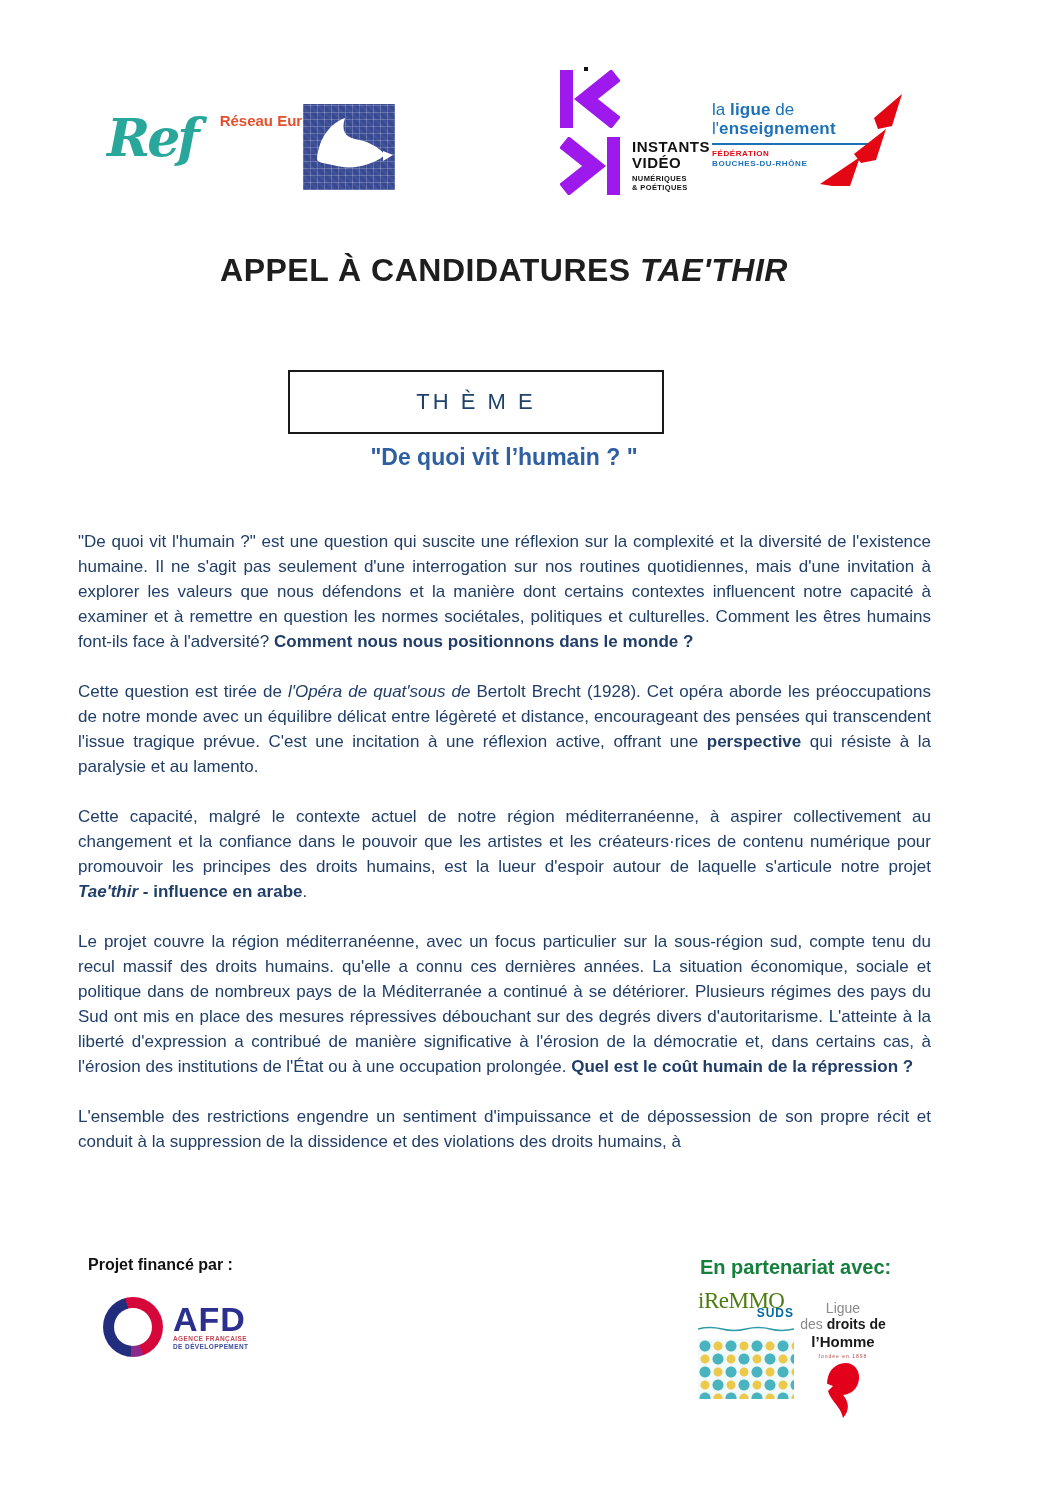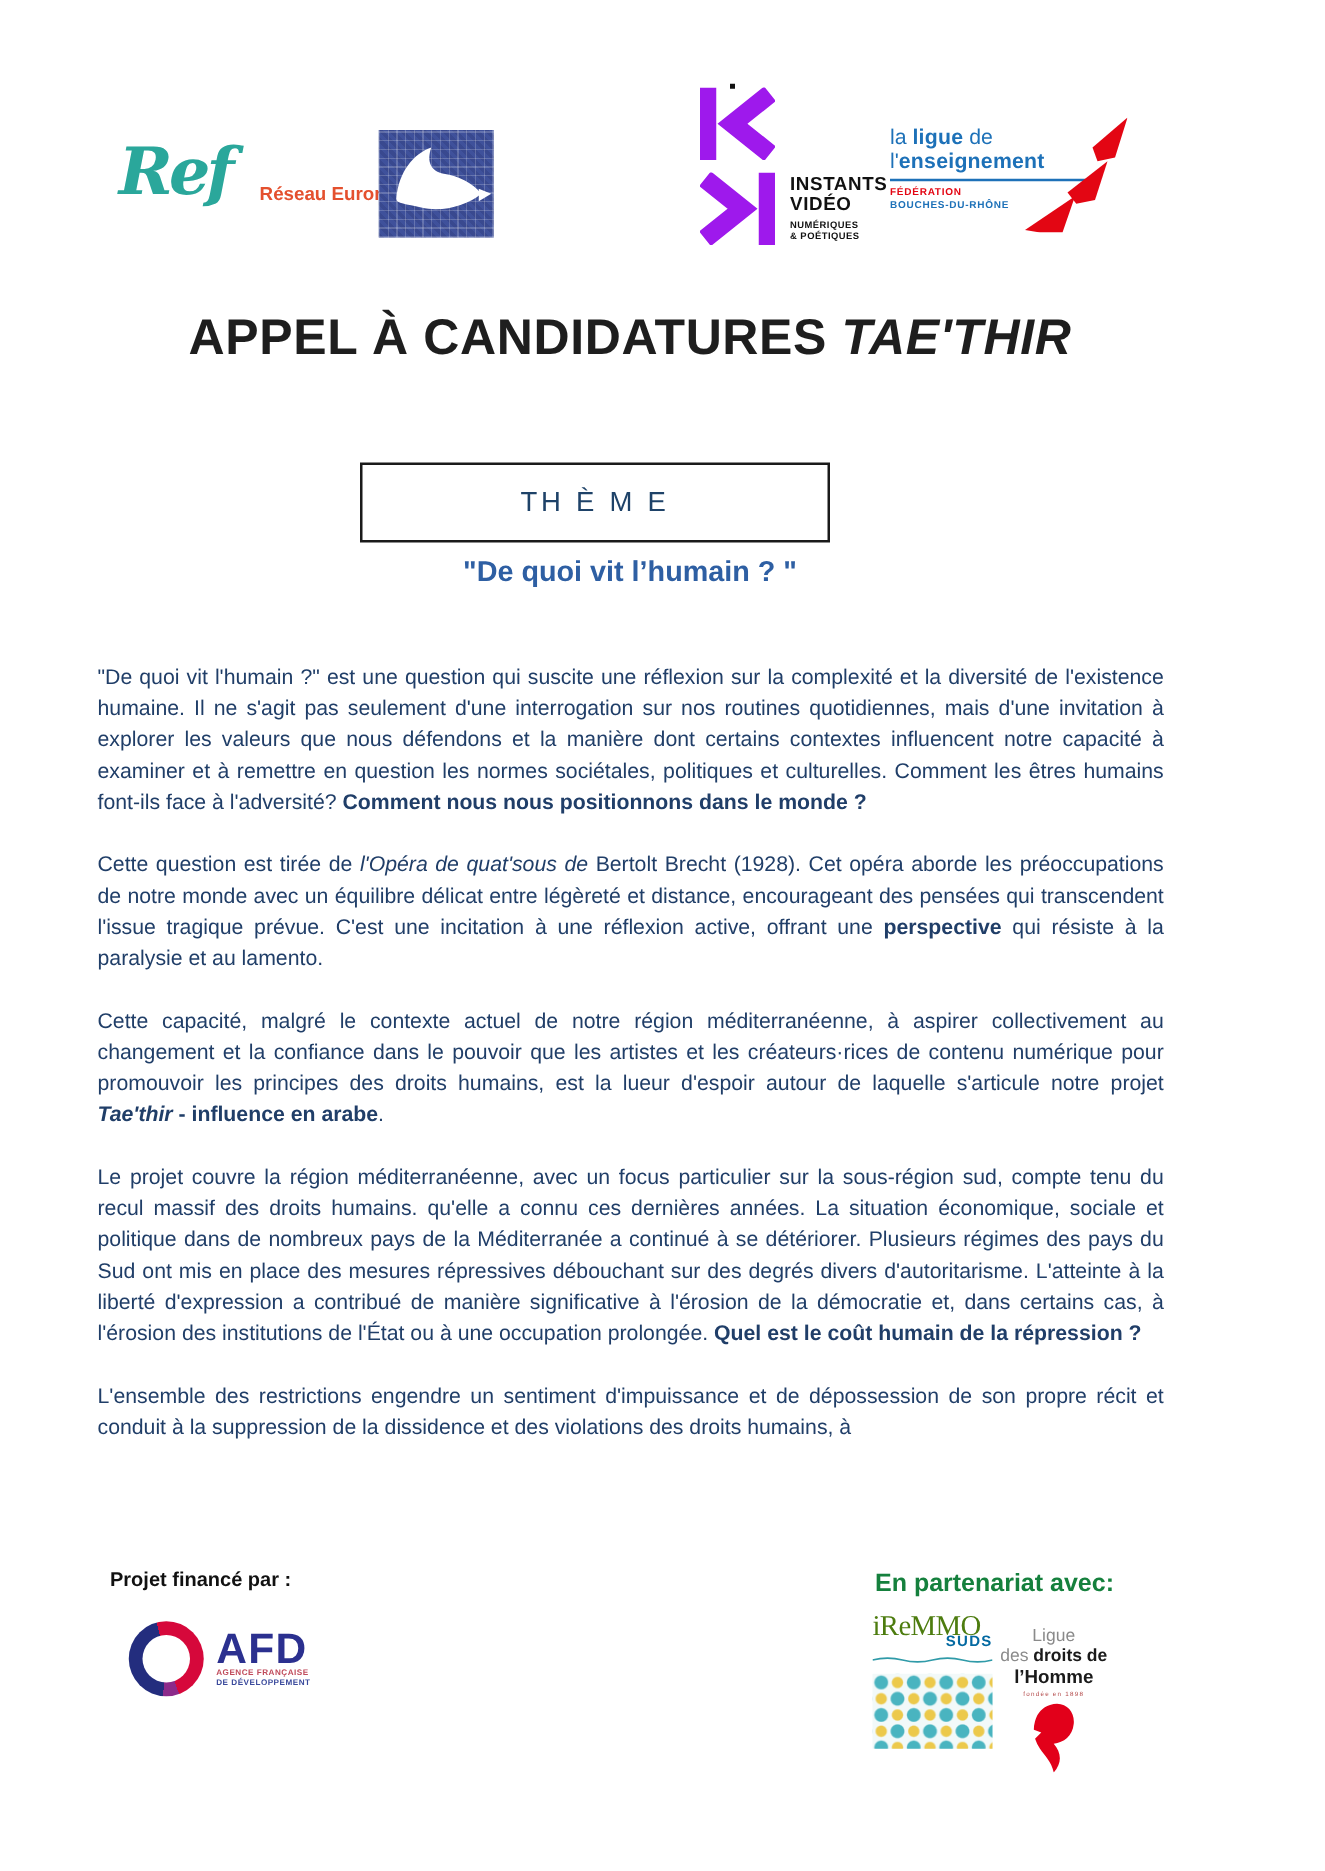--- a/index.html
+++ b/index.html
@@ -1,20 +1,20 @@
 <!DOCTYPE html>
 <html><head>
 <meta charset="utf-8">
 <style>
   html,body{margin:0;padding:0;background:#ffffff;}
   .page{position:relative;width:1060px;height:1497px;background:#ffffff;overflow:hidden;
         font-family:"Liberation Sans",sans-serif;}
 
   
-  .logo-ref{position:absolute;left:95px;top:112px;display:flex;align-items:flex-end;gap:23px;}
+  .logo-ref{position:absolute;left:107px;top:112px;display:flex;align-items:flex-start;gap:23px;}
   .ref-mark{font-family:"DejaVu Serif",serif;font-style:italic;font-weight:bold;
             font-size:52px;line-height:1;color:#2aa79b;letter-spacing:-3px;}
   .ref-tagline{color:#e4502e;font-weight:bold;font-size:15px;white-space:nowrap;}
 
   .logo-cihrs{position:absolute;left:303px;top:104px;display:flex;gap:7px;}
   .cihrs-box{width:92px;height:86px;background-color:#3f519b;position:relative;flex:none;
      background-image:
        repeating-linear-gradient(0deg,rgba(255,255,255,.20) 0 1px,transparent 1px 7px),
        repeating-linear-gradient(90deg,rgba(255,255,255,.20) 0 1px,transparent 1px 7px),
        repeating-linear-gradient(45deg,rgba(0,0,40,.10) 0 3px,transparent 3px 6px);}
@@ -34,21 +34,21 @@
   .logo-ligue{position:absolute;left:712px;top:100px;width:168px;color:#1d71b8;}
   .lg-l1{font-size:17px;line-height:19px;}
   .lg-l1 b{letter-spacing:.2px;}
   .lg-rule{border:none;border-top:2px solid #1d71b8;margin:5px 0 4px 0;width:160px;}
   .lg-fed1{color:#e30613;font-size:8px;font-weight:bold;letter-spacing:.6px;line-height:10px;}
   .lg-fed2{color:#1d71b8;font-size:8px;font-weight:bold;letter-spacing:.6px;line-height:10px;}
   .lg-arrows{position:absolute;right:-22px;top:-6px;}
 
   
   .doc-title{position:absolute;left:78px;top:248px;width:852px;margin:0;text-align:center;
-             font-size:40px;font-weight:600;letter-spacing:.5px;color:#1e1e1e;line-height:44px;}
+             font-size:32px;font-weight:600;letter-spacing:.5px;color:#1e1e1e;line-height:44px;}
   .doc-title .em{font-style:italic;}
   .theme-box{position:absolute;left:288px;top:370px;width:372px;height:60px;border:2.5px solid #1a1a1a;
              display:flex;align-items:center;justify-content:center;
              font-size:22px;letter-spacing:3px;color:#1e4268;}
   .subtitle{position:absolute;left:78px;top:442px;width:852px;text-align:center;
             font-size:23px;font-weight:600;color:#2e5fa3;line-height:30px;}
 
   
   .body-text{position:absolute;left:78px;top:529px;width:853px;
              font-size:17px;line-height:25px;color:#203e68;text-align:justify;}

